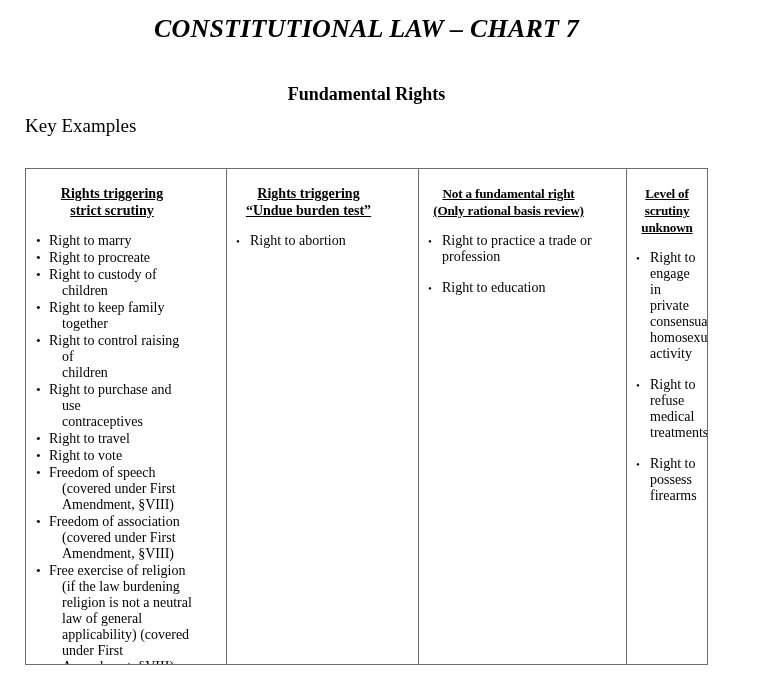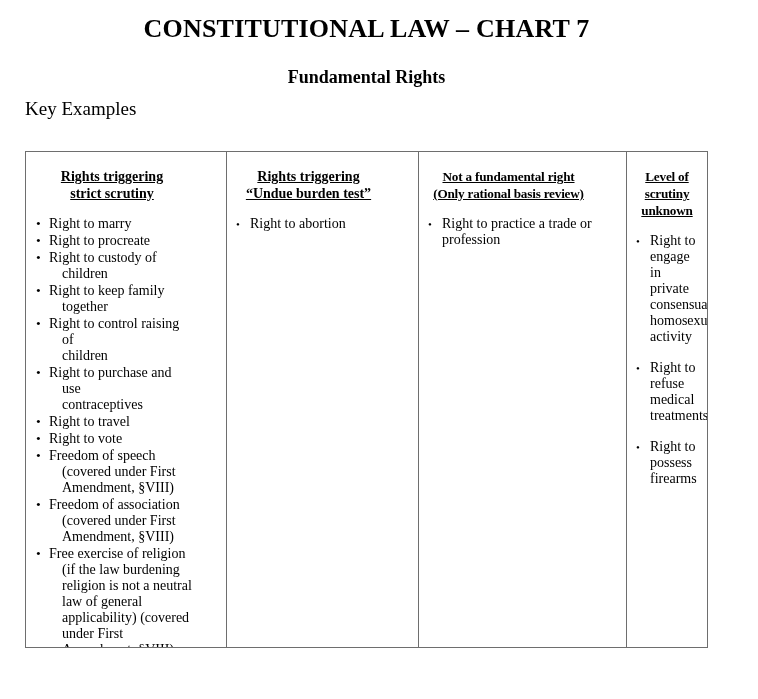--- a/index.html
+++ b/index.html
@@ -21,23 +21,24 @@
     margin-left: 25px;
   }
   .doc-title {
     margin: 0;
     padding-top: 14px;
     text-align: center;
     font-size: 26px;
     font-weight: bold;
     letter-spacing: 0.2px;
     line-height: 30px;
+    font-style: italic;
   }
   .doc-subtitle {
-    margin: 23px 0 0 0;
+    margin: 40px 0 0 0;
     text-align: center;
     font-size: 18px;
     font-weight: bold;
     line-height: 21px;
   }
   .doc-tagline {
     margin: 9px 0 0 0;
     text-align: left;
     font-size: 19px;
     font-weight: normal;
@@ -164,20 +165,21 @@
           <li>Right to abortion</li>
         </ul>
       </div>
 
       <div class="col c3">
         <div class="col-header condensed">Not a fundamental right
 (Only rational basis review)</div>
         <ul class="rights-list">
           <li>Right to practice a trade or
 profession</li>
+          <li>Right to education</li>
         </ul>
       </div>
 
       <div class="col c4">
         <div class="col-header condensed one-line">Level of scrutiny unknown</div>
         <ul class="rights-list">
           <li>Right to engage in
 private consensual
 homosexual activity</li>
           <li>Right to refuse medical

